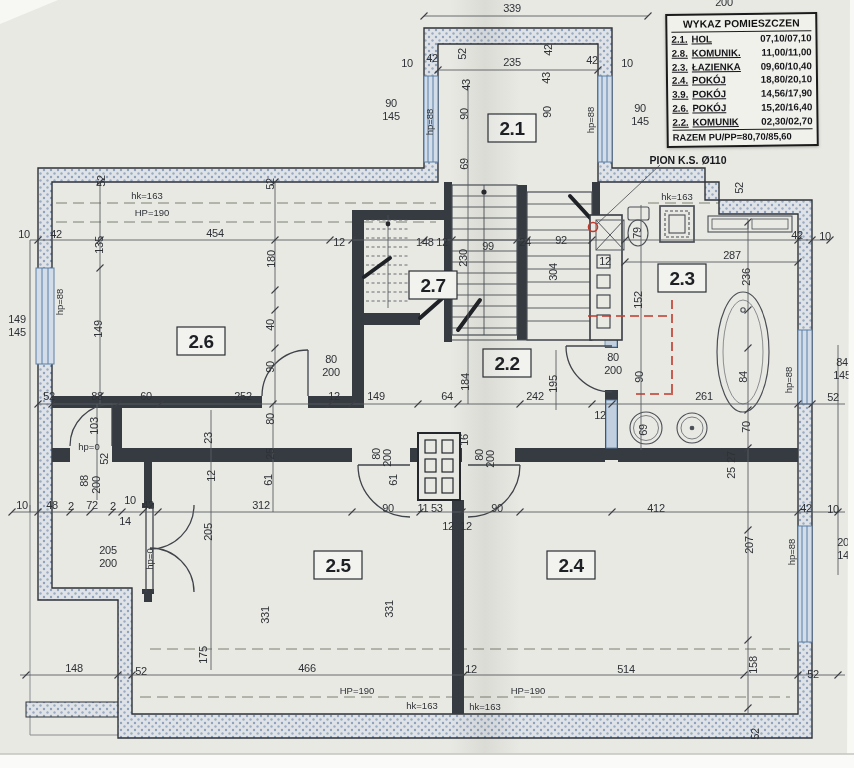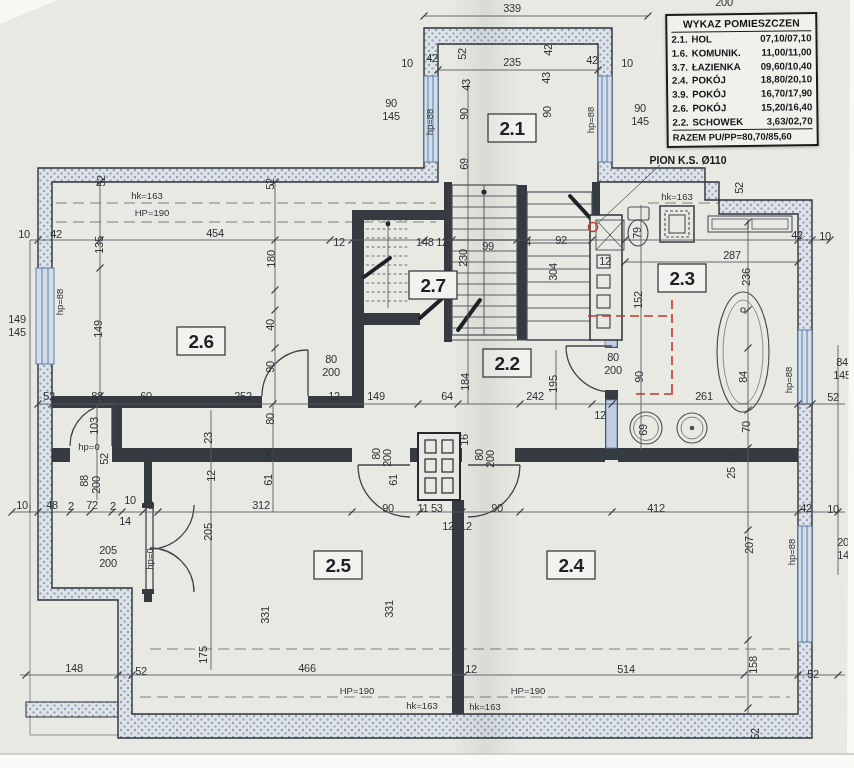--- a/index.html
+++ b/index.html
@@ -11,22 +11,22 @@
   .sm{font-size:9.5px;}
   .room{font-size:19px;font-weight:bold;fill:#1d2024;letter-spacing:-0.5px;}
   .pion{font-size:10.5px;font-weight:bold;fill:#15181c;}
   
   #legend{position:absolute;left:666px;top:13px;width:152px;box-sizing:border-box;
           background:#f1f1ec;border:2px solid #1b1b1b;padding:2px 4px 3px 4px;
           transform:rotate(-0.7deg);box-shadow:0 1px 3px rgba(60,60,50,.35);}
   #legend .ltitle{font-size:10.3px;font-weight:bold;text-align:center;color:#111;
           border-bottom:1.6px solid #1b1b1b;padding:1px 0 2px 0;letter-spacing:0.1px;}
   .lrow{display:flex;font-size:9.7px;font-weight:bold;color:#15151a;line-height:1.42;white-space:nowrap;}
-  .lrow .lno{width:20px;flex:0 0 auto;}
-  .lrow .lname{flex:1 1 auto;}
+  .lrow .lno{width:20px;flex:0 0 auto;text-decoration:underline;}
+  .lrow .lname{flex:1 1 auto;text-decoration:underline;}
   .lrow .larea{flex:0 0 auto;text-align:right;}
   #legend .ltotal{border-top:1.5px solid #1b1b1b;font-size:9.4px;font-weight:bold;
           color:#15151a;margin-top:1px;padding-top:1px;white-space:nowrap;}
 </style>
 </head>
 <body>
 
 <div id="canvas">
 <svg width="854" height="768" viewBox="0 0 854 768">
   <defs>
@@ -438,44 +438,44 @@
 </svg>
 
 <div id="legend">
   <div class="ltitle">WYKAZ POMIESZCZEN</div>
   <div class="lrow">
     <span class="lno">2.1.</span>
     <span class="lname">HOL</span>
     <span class="larea">07,10/07,10</span>
   </div>
   <div class="lrow">
-    <span class="lno">1.6.</span>
+    <span class="lno">2.8.</span>
     <span class="lname">KOMUNIK.</span>
     <span class="larea">11,00/11,00</span>
   </div>
   <div class="lrow">
-    <span class="lno">3.7.</span>
+    <span class="lno">2.3.</span>
     <span class="lname">ŁAZIENKA</span>
     <span class="larea">09,60/10,40</span>
   </div>
   <div class="lrow">
     <span class="lno">2.4.</span>
     <span class="lname">POKÓJ</span>
     <span class="larea">18,80/20,10</span>
   </div>
   <div class="lrow">
     <span class="lno">3.9.</span>
     <span class="lname">POKÓJ</span>
-    <span class="larea">16,70/17,90</span>
+    <span class="larea">14,56/17,90</span>
   </div>
   <div class="lrow">
     <span class="lno">2.6.</span>
     <span class="lname">POKÓJ</span>
     <span class="larea">15,20/16,40</span>
   </div>
   <div class="lrow">
     <span class="lno">2.2.</span>
-    <span class="lname">SCHOWEK</span>
-    <span class="larea">3,63/02,70</span>
+    <span class="lname">KOMUNIK</span>
+    <span class="larea">02,30/02,70</span>
   </div>
   <div class="ltotal">RAZEM PU/PP=80,70/85,60</div>
 </div>
 </div>
 
 </body></html>

